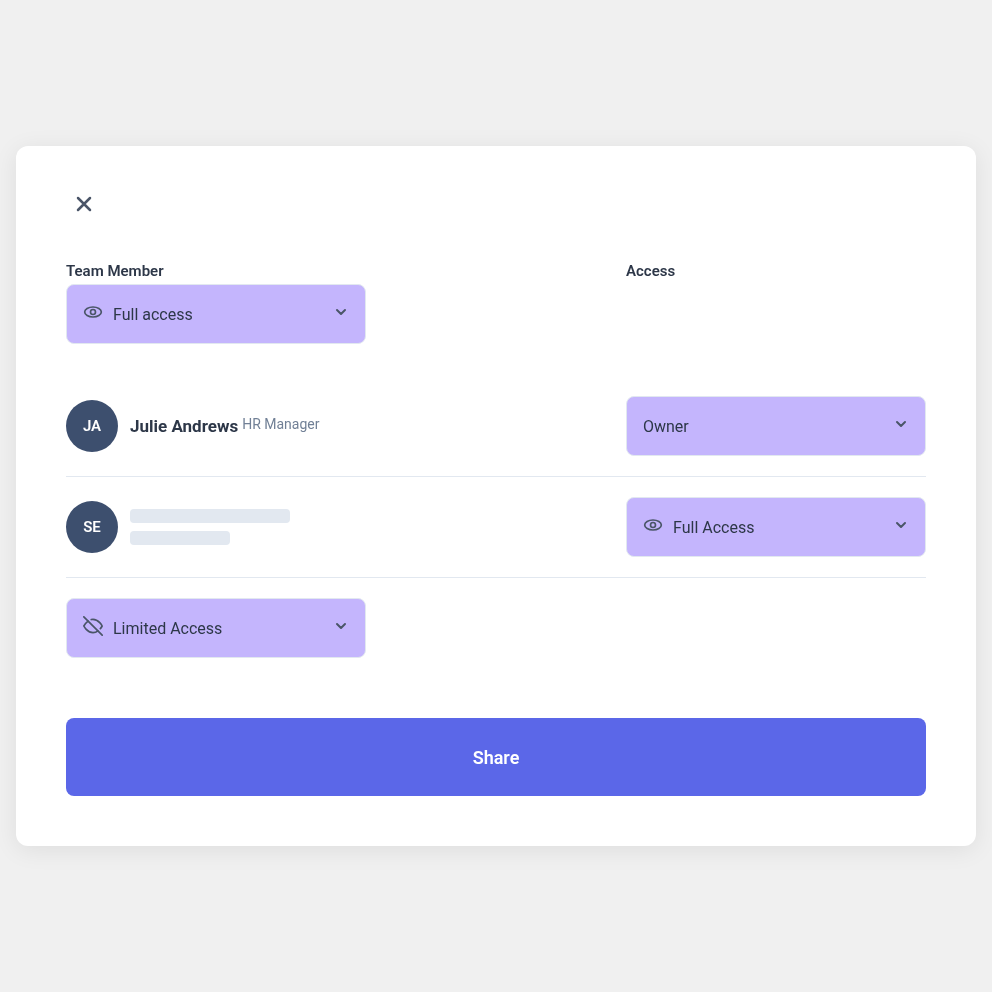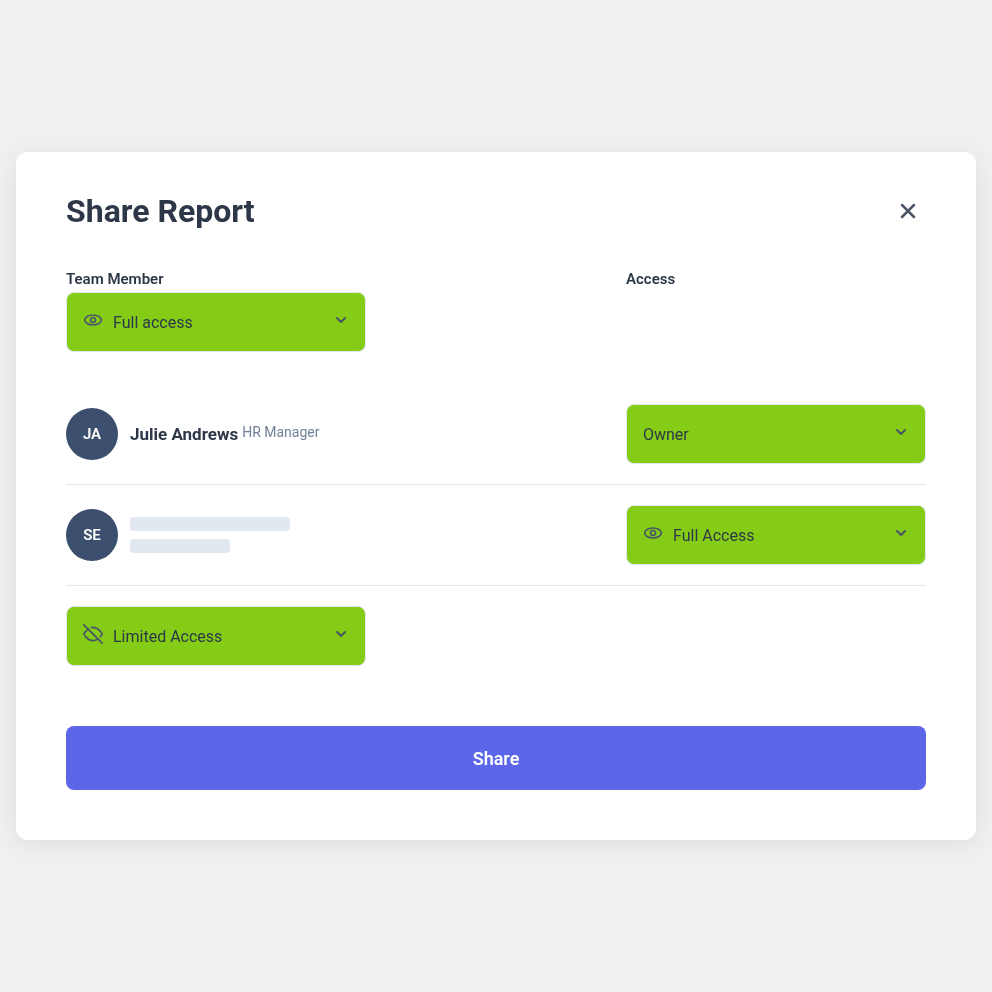--- a/index.html
+++ b/index.html
@@ -99,21 +99,21 @@
     }
 
     .select-box {
       width: 100%;
       height: 60px;
       border: 1.5px solid #e2e8f0;
       border-radius: 8px;
       padding: 0 16px;
       font-size: 16px;
       color: #2d3748;
-      background: #84cc16;
+      background: #c4b5fd;
       cursor: pointer;
       display: flex;
       align-items: center;
       justify-content: space-between;
       gap: 10px;
     }
 
     .select-box-inner {
       display: flex;
       align-items: center;
@@ -201,21 +201,21 @@
     }
 
     .skeleton-stack {
       display: flex;
       flex-direction: column;
       gap: 8px;
     }
 
     .share-button {
       width: 100%;
-      height: 64px;
+      height: 78px;
       background: #5b67e8;
       color: #ffffff;
       border: none;
       border-radius: 8px;
       font-size: 18px;
       font-weight: 600;
       cursor: pointer;
       margin-top: 40px;
     }
 
@@ -230,21 +230,20 @@
       width: 20px;
       height: 20px;
       display: inline-block;
     }
   </style>
 </head>
 <body>
 
 <div class="modal">
   <div class="modal-header">
-    <h1 class="modal-title">Share Report</h1>
     <button class="close-button">
       <svg width="24" height="24" viewBox="0 0 24 24" fill="none">
         <path d="M18 6L6 18M6 6l12 12" stroke="#4a5568" stroke-width="2.5" stroke-linecap="round"></path>
       </svg>
     </button>
   </div>
 
   <div class="column-headers">
     <span class="col-team-member">Team Member</span>
     <span class="col-access">Access</span>

